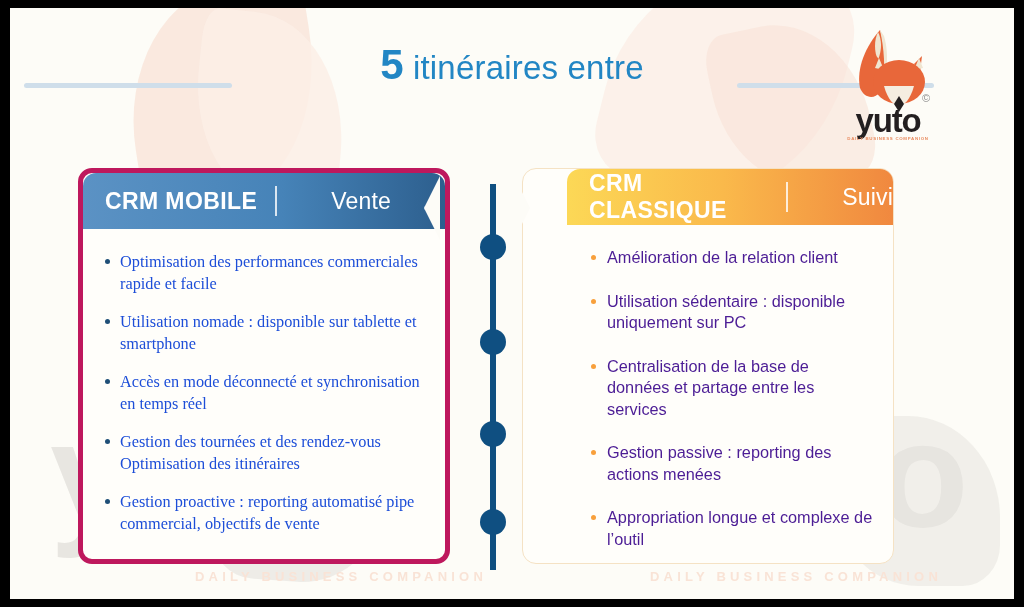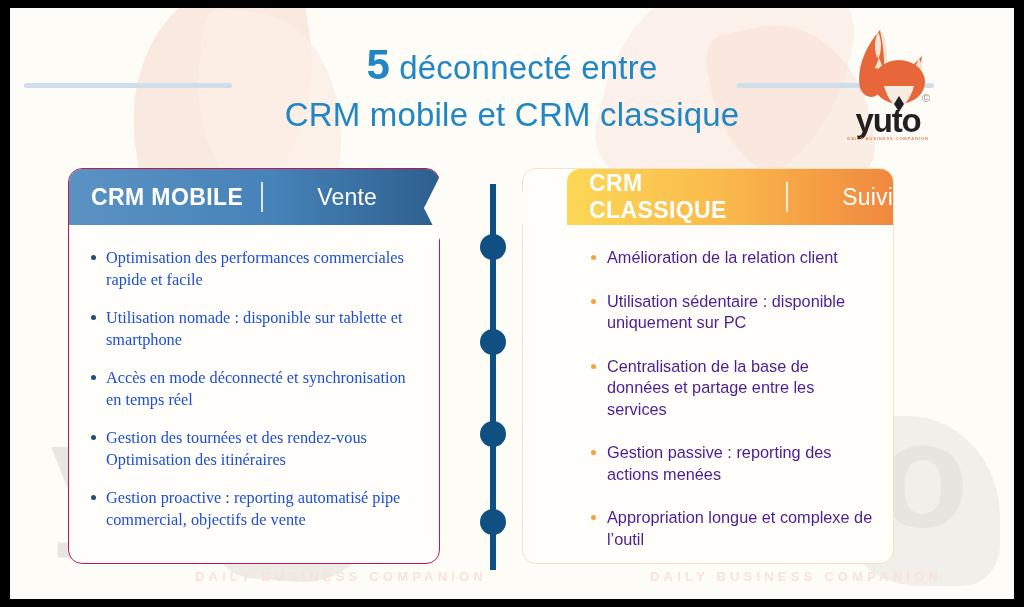--- a/index.html
+++ b/index.html
@@ -171,21 +171,21 @@
   
   .card {
     position: absolute;
     top: 160px;
     width: 372px;
     height: 396px;
     background: #fffefa;
     border-radius: 14px;
     z-index: 3;
   }
-  .card.left  { left: 58px;  border: 1px solid #be185d; }
+  .card.left  { left: 68px;  border: 5px solid #be185d; }
   .card.right { left: 512px; border: 1px solid #f5e2c4; padding-left: 44px; }
 
   .card-head {
     position: relative;
     height: 56px;
     border-radius: 13px 13px 0 0;
     display: flex;
     align-items: center;
     padding-left: 22px;
     color: #ffffff;
@@ -292,22 +292,21 @@
 
   <div class="watermark-yuto">yuto</div>
   <div class="watermark-yuto right">yuto</div>
   <div class="watermark-tag left">DAILY BUSINESS COMPANION</div>
   <div class="watermark-tag right">DAILY BUSINESS COMPANION</div>
 
   <div class="rule left"></div>
   <div class="rule right"></div>
 
   <div id="title">
-    <div><span class="big">5</span><span> déconnecté entre</span></div>
-    <div>CRM mobile et CRM classique</div>
+    <div><span class="big">5</span><span> itinéraires entre</span></div>
   </div>
 
   <div id="logo">
     <svg width="112" height="88" viewBox="0 0 112 88">
       <path d="M44 4 C30 20 20 42 24 62 C28 72 38 74 44 66 C50 56 52 30 44 4 Z" fill="#e8673a"></path>
       <path d="M44 4 C48 22 50 44 46 60 C50 52 54 30 48 10 Z" fill="#f0e6d2"></path>
       <path d="M30 8 C26 16 26 28 30 36 C34 26 34 16 30 8 Z" fill="#f0e6d2" transform="translate(12,-2)"></path>
       <path d="M48 38 L40 30 L42 46 Z" fill="#e8673a"></path>
       <path d="M78 38 L86 30 L84 46 Z" fill="#e8673a"></path>
       <path d="M43 32 L48 44 L39 42 Z" fill="#f0e6d2"></path>

